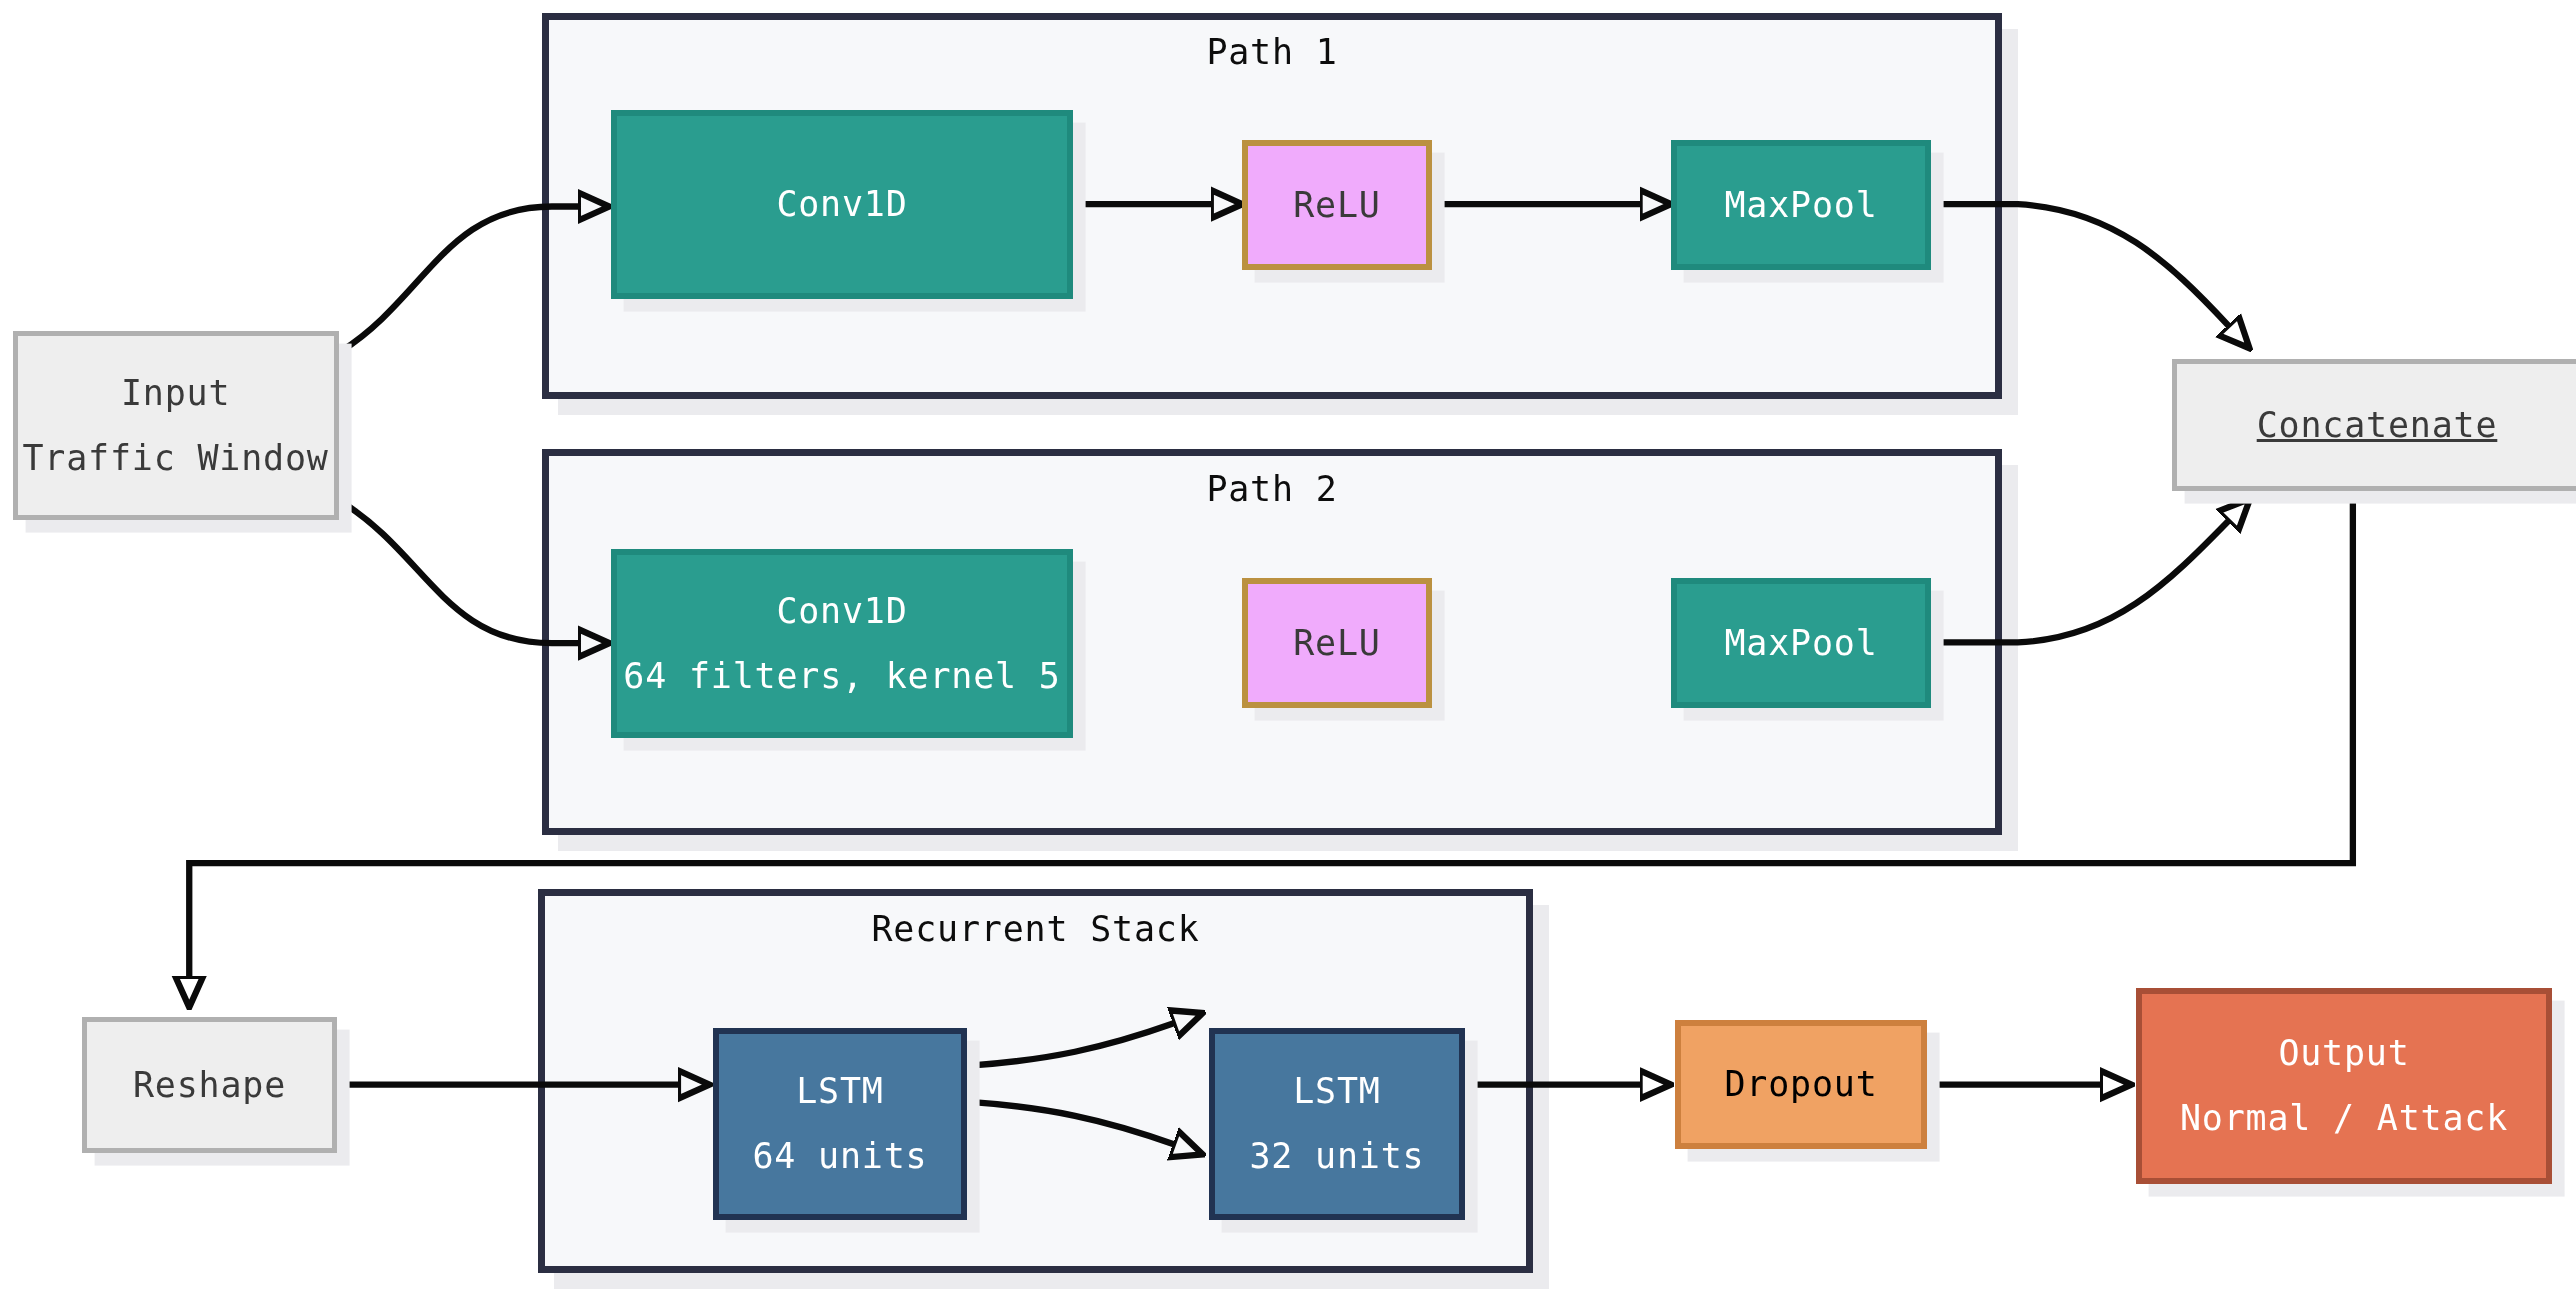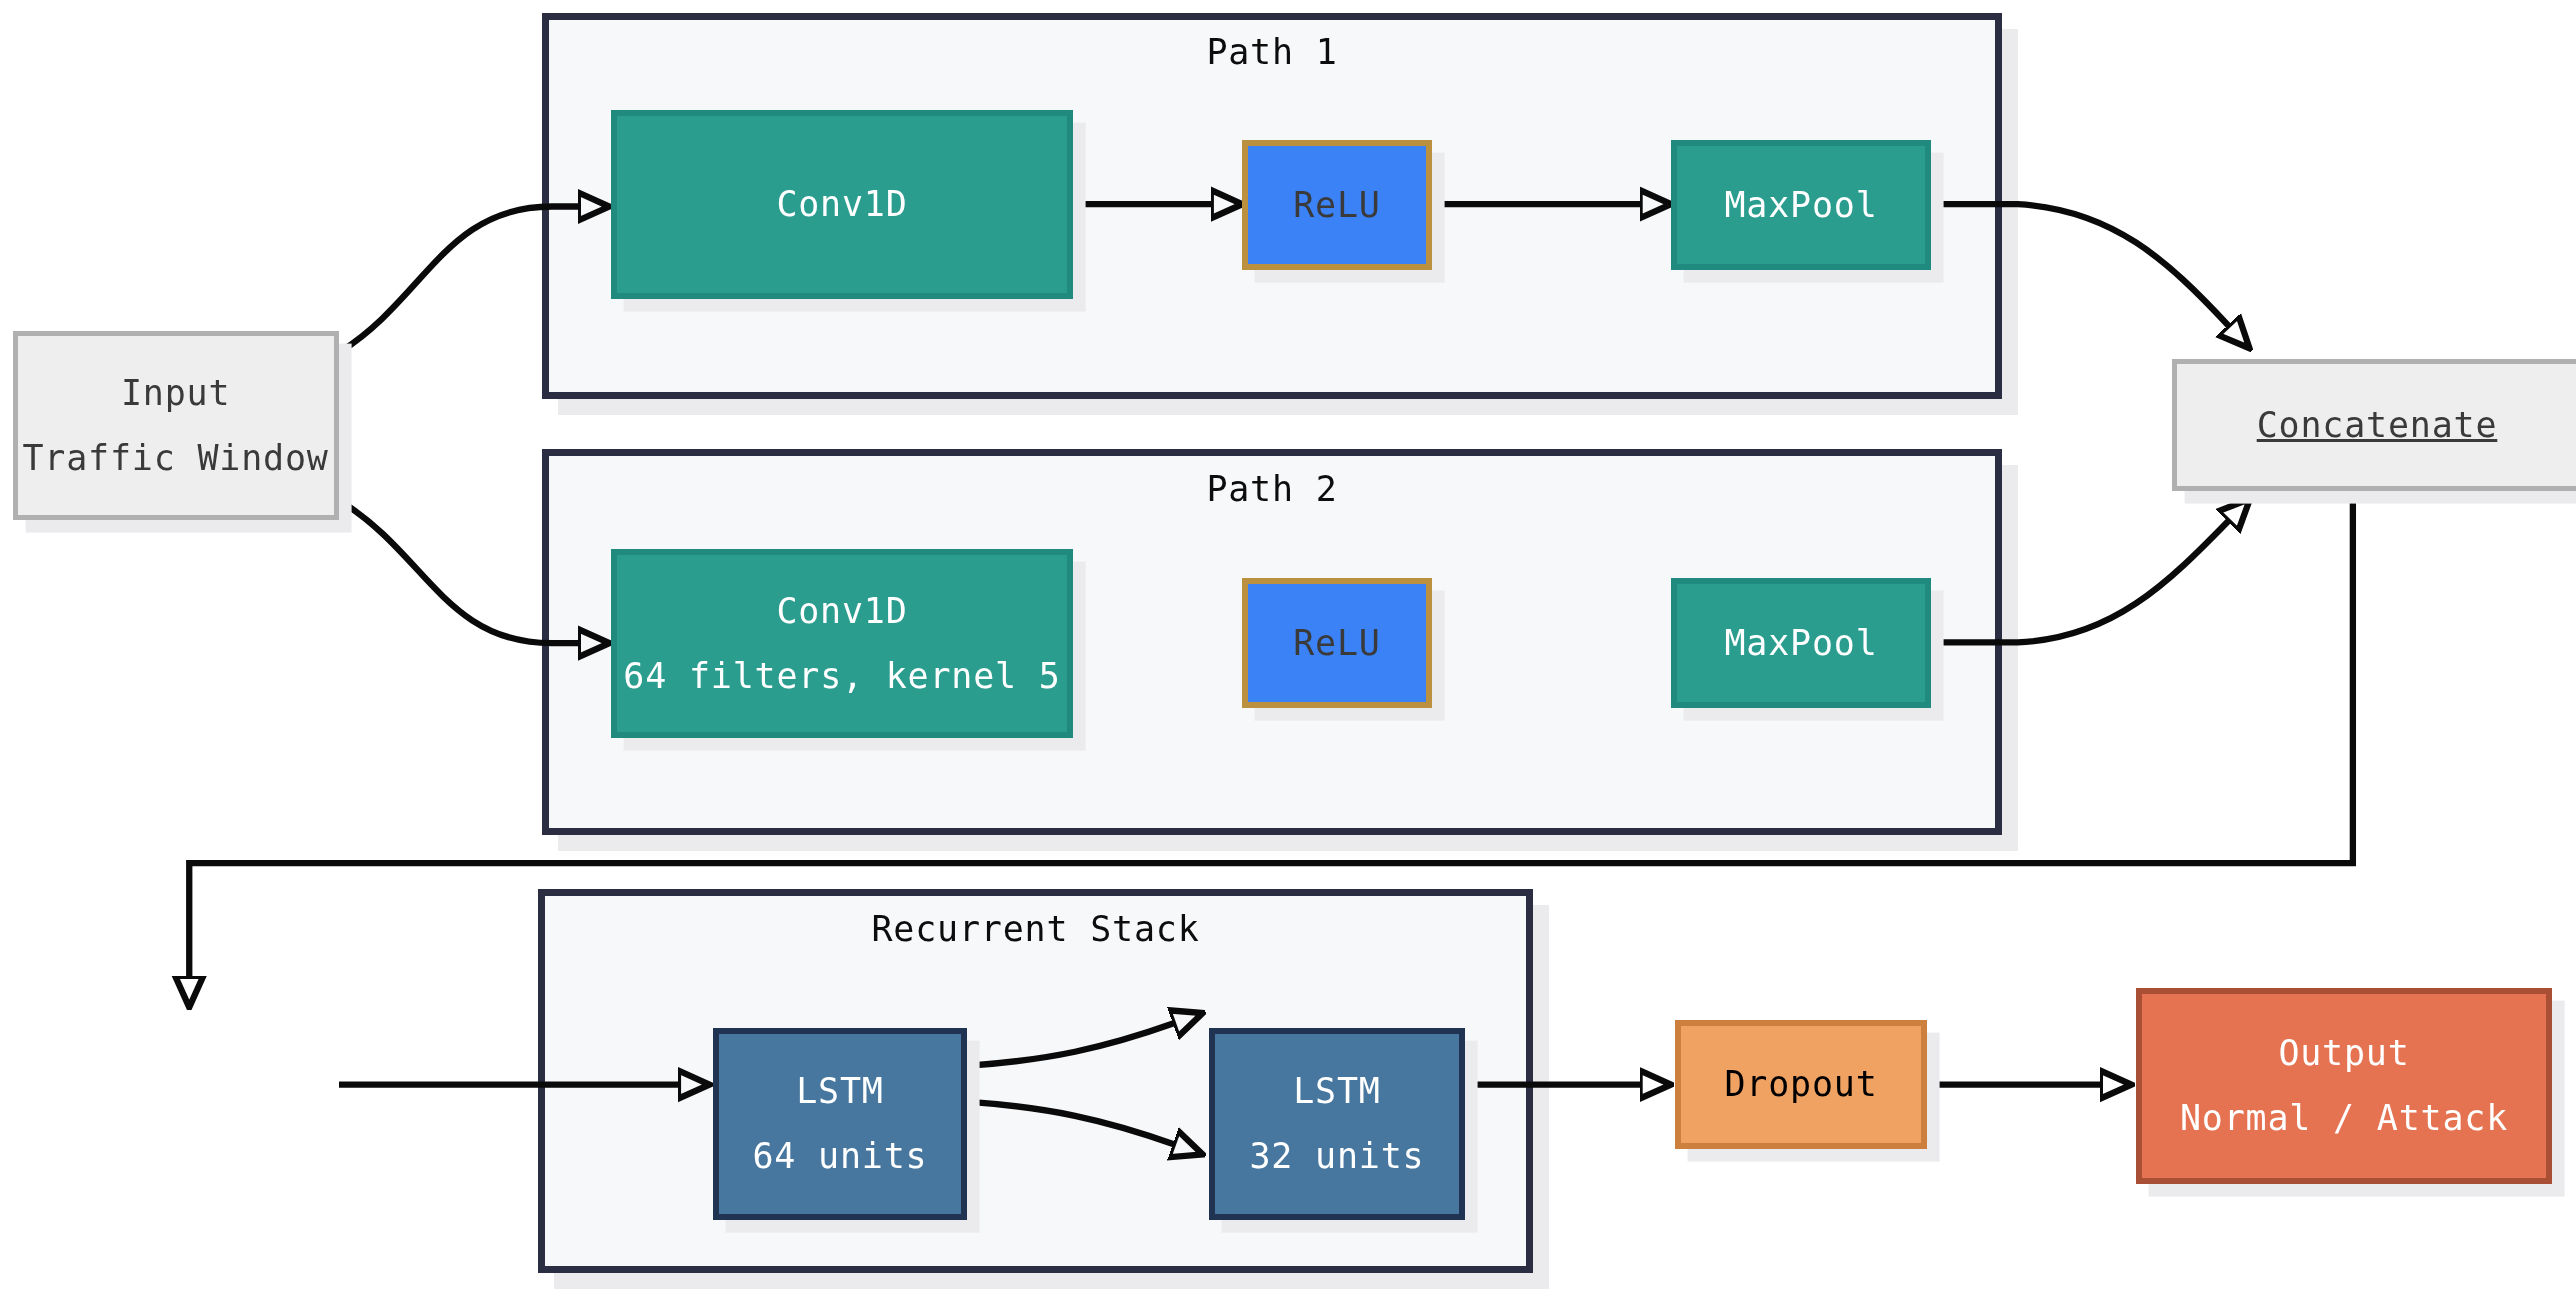--- a/index.html
+++ b/index.html
@@ -16,21 +16,21 @@
     position:absolute;top:12.6px;left:0;right:0;text-align:center;
     font-size:35px;color:#0d0d0d;letter-spacing:0.8px;
   }
   .node{
     position:absolute;display:flex;flex-direction:column;align-items:center;justify-content:center;
     text-align:center;font-size:35px;line-height:1.85;box-sizing:border-box;letter-spacing:0.8px;
     box-shadow:12.6px 12.6px 0 #ebebee;
   }
   .node span{display:block;}
   .teal  {background:#2a9d8f;border:6.3px solid #1f8a7d;color:#ffffff;}
-  .gold  {background:#3b82f6;border:6.3px solid #bb9140;color:#3a3a3a;}
+  .gold  {background:#f0abfc;border:6.3px solid #bb9140;color:#3a3a3a;}
   .blue  {background:#47779e;border:6.3px solid #213352;color:#ffffff;margin-top:40px;}
   .orange{background:#f0a263;border:6.3px solid #cd803e;color:#000000;}
   .red   {background:#e57352;border:6.3px solid #a84f36;color:#ffffff;}
   .gray  {background:#eeeeee;border:5.5px solid #b0b0b0;color:#3a3a3a;}
   svg.arrows{position:absolute;left:0;top:0;width:2576px;height:1310px;pointer-events:none;}
   svg.arrows path{fill:none;stroke:#0a0a0a;stroke-width:8;}
 </style>
 </head>
 <body>
 
@@ -95,20 +95,23 @@
   </div>
 
   <div class="node teal" style="left:1671px;top:578px;width:260px;height:130px;">
     <span>MaxPool</span>
   </div>
 
   <div class="node gray" style="left:2172px;top:359px;width:410px;height:132px;text-decoration:underline;">
     <span>Concatenate</span>
   </div>
 
+  <div class="node gray" style="left:82px;top:1017px;width:255px;height:136px;">
+    <span>Reshape</span>
+  </div>
 
   <div class="node blue" style="left:713px;top:988px;width:254px;height:192px;">
     <span>LSTM</span>
     <span>64 units</span>
   </div>
 
   <div class="node blue" style="left:1209px;top:988px;width:256px;height:192px;">
     <span>LSTM</span>
     <span>32 units</span>
   </div>

